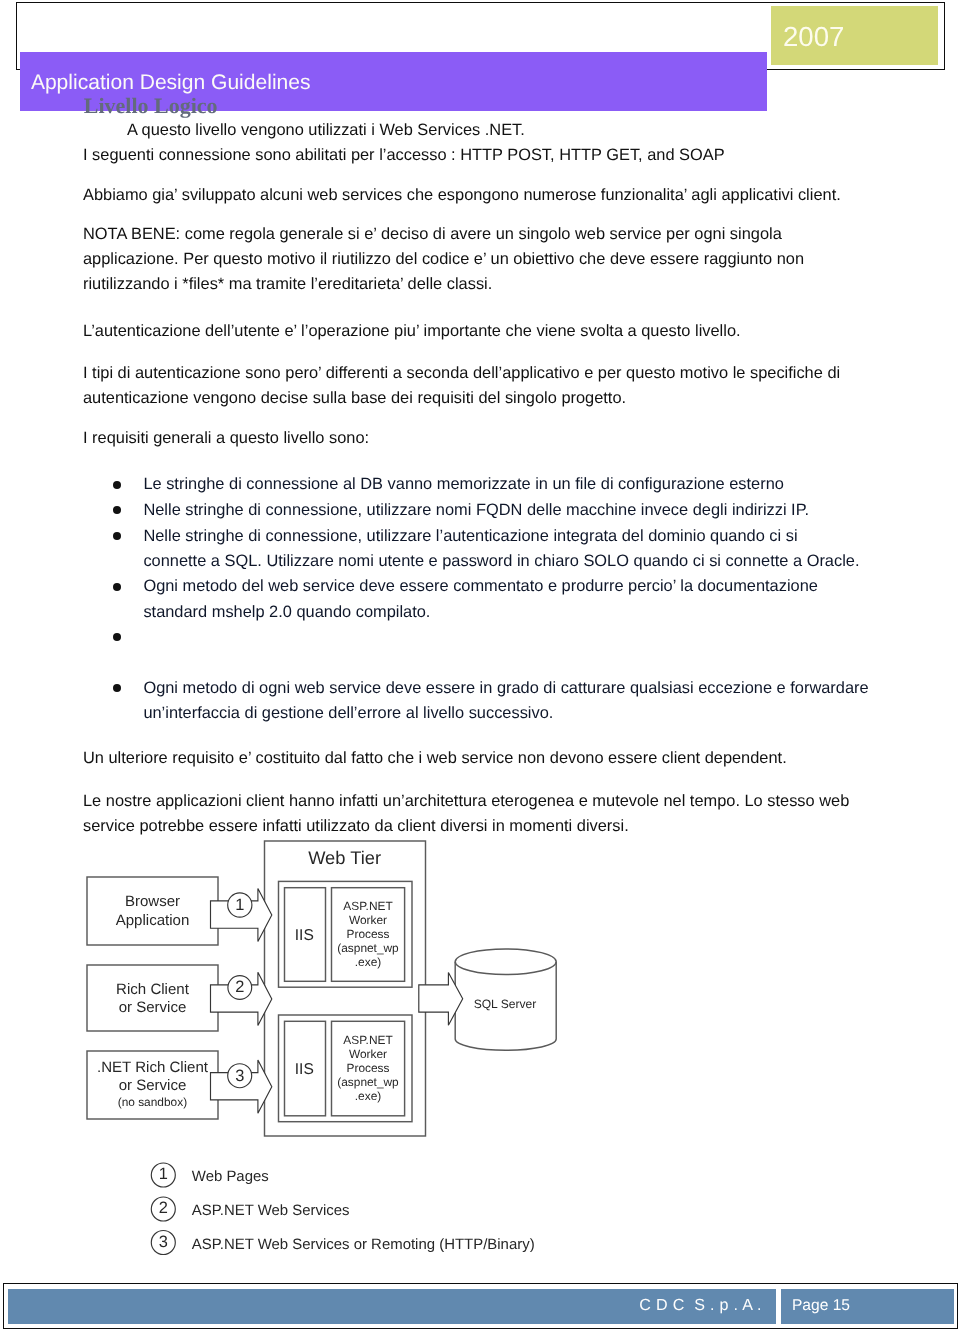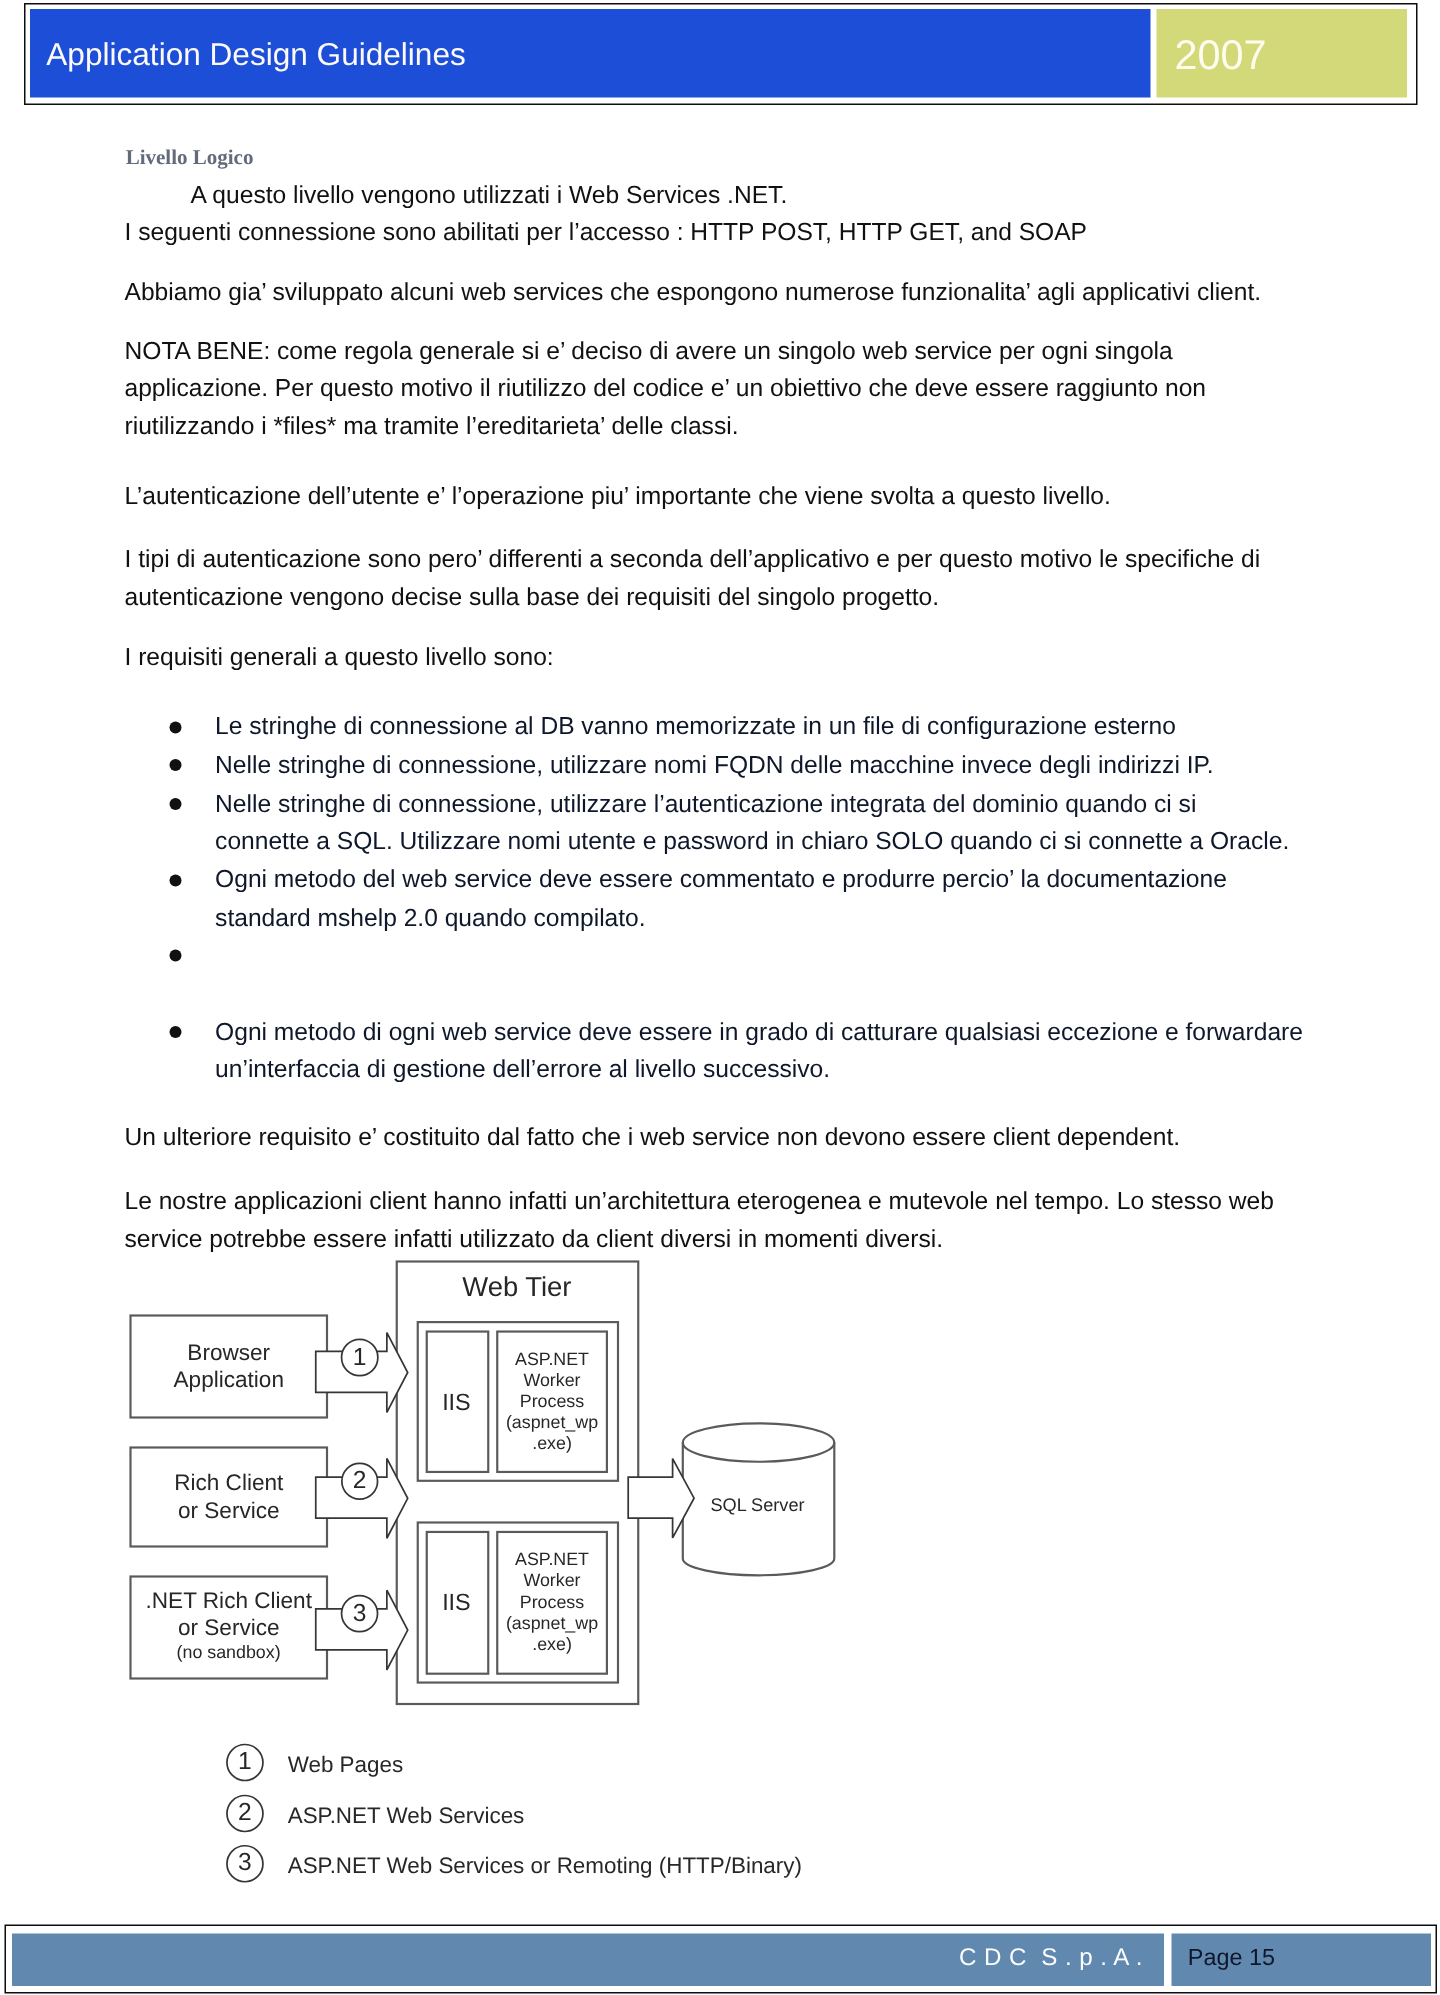--- a/index.html
+++ b/index.html
@@ -7,52 +7,52 @@
   body{width:960px;height:1330px;overflow:hidden;
        font-family:"Liberation Sans",sans-serif;color:#000;
        -webkit-font-smoothing:antialiased;text-rendering:geometricPrecision;}
   .page{position:relative;width:960px;height:1330px;background:#fff;}
 
   
   .hdr{position:absolute;left:15.7px;top:1.7px;width:929.1px;height:68.6px;
        border:1.9px solid #0d0d0d;background:#fff;box-sizing:border-box;}
   .hdr-inner{position:absolute;left:3px;top:3.5px;width:918px;height:58.5px;
        display:flex;box-sizing:border-box;}
-  .hdr-title{flex:0 0 747.1px;background:#1d4ed8;height:58.5px;position:relative;}
+  .hdr-title{flex:0 0 747.1px;background:#8b5cf6;height:58.5px;position:relative;margin-top:46px;}
   .hdr-title span{position:absolute;left:11.2px;top:0;line-height:62.5px;
        color:#FCFAF7;font-size:21.05px;font-weight:400;}
   .hdr-gap{flex:0 0 4.7px;background:#fff;}
   .hdr-year{flex:1 1 auto;background:#D3D878;height:58.5px;position:relative;}
   .hdr-year span{position:absolute;left:11.5px;top:0;line-height:61px;
        color:#FDFCEE;font-size:27.6px;font-weight:400;}
 
   
   .content{position:absolute;left:0;top:0;width:960px;}
   p.t{position:absolute;margin:0;font-size:16.4px;line-height:25px;
       color:#111111;}
 
   .h3{position:absolute;margin:0;font-family:"Liberation Serif",serif;
-      font-weight:bold;font-size:14px;line-height:25px;color:#636B7B;}
+      font-weight:bold;font-size:22px;line-height:25px;color:#636B7B;}
 
   
   .bl{position:absolute;margin:0;font-size:16.4px;line-height:25.35px;color:#0f172a;}
   .bl .dot{position:absolute;left:-30.2px;top:8.3px;width:8px;height:8px;
            border-radius:50%;background:#111;font-size:0;line-height:0;}
 
   
   .ftr{position:absolute;left:2.5px;top:1282.9px;width:955px;height:46px;
        border:1.6px solid #0d0d0d;background:#fff;box-sizing:border-box;}
   .ftr-inner{position:absolute;left:4.9px;top:5px;width:946px;height:34.8px;display:flex;}
   .ftr-left{flex:0 0 768px;background:#6189AF;position:relative;}
   .ftr-left span{position:absolute;right:14.5px;top:0;line-height:33.6px;
        color:#FDFDFD;font-size:16.1px;letter-spacing:0.3px;}
   .ftr-gap{flex:0 0 4.5px;background:#fff;}
   .ftr-right{flex:1 1 auto;background:#6189AF;position:relative;}
   .ftr-right span{position:absolute;left:11.0px;top:0;line-height:34.7px;
-       color:#0f172a;font-size:15.6px;}
+       color:#ffffff;font-size:15.6px;}
 
   
   .diagram{position:absolute;left:60px;top:836px;}
   .dgtext text{font-family:"Liberation Sans",sans-serif;fill:#272727;
                font-size:15.05px;text-anchor:middle;}
   .dgtext text.dg-title{font-size:18.3px;}
   .dgtext text.dg-sm{font-size:11.9px;}
   .dgtext text.dg-w{font-size:11.9px;}
   .dgtext text.dg-db{font-size:12.1px;}
   .dgtext text.dg-iis{font-size:15.6px;}

